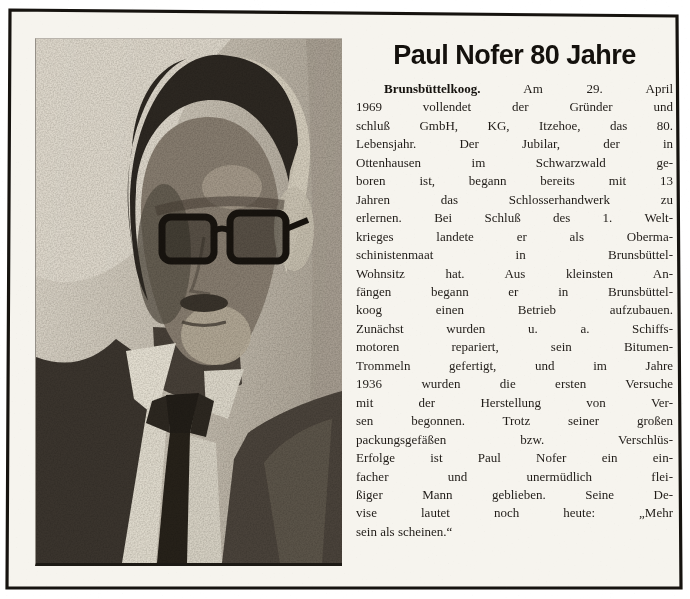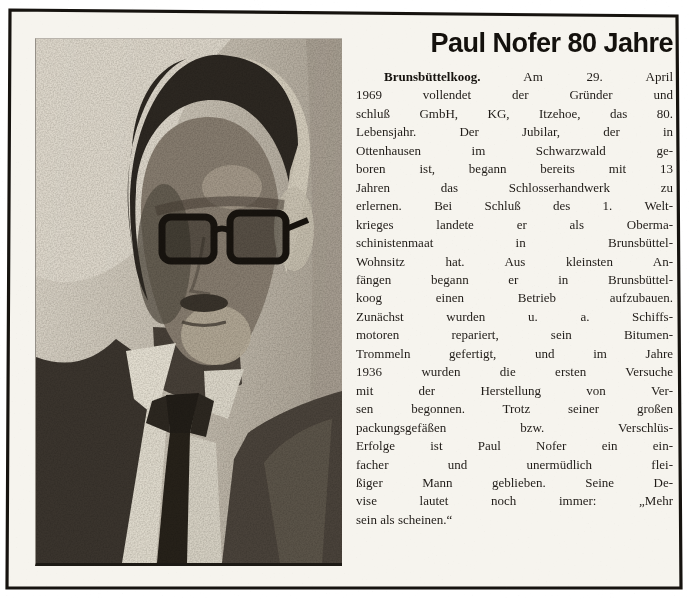--- a/index.html
+++ b/index.html
@@ -14,24 +14,24 @@
     position:absolute; left:35px; top:38px; width:306px; height:524px;
     border-bottom:3px solid #1d1a15;
     border-left:1px solid rgba(70,63,54,.55);
     border-top:1px solid rgba(110,103,92,.45);
     box-sizing:content-box;
   }
   .photo svg { display:block; width:306px; height:524px; }
 
   .article { position:absolute; left:356px; top:24px; width:317px; color:#1b1815; }
   .headline {
-    margin:4px 0 10px 0;
+    margin:16px 0 10px 0;
     font-family:"Liberation Sans", sans-serif;
     font-weight:bold; font-size:27px; line-height:30px;
-    letter-spacing:-0.5px; text-align:right; color:#14110d;
+    letter-spacing:-0.5px; text-align:center; color:#14110d;
   }
   .body-lines { font-size:13px; line-height:18.45px; color:#201c18; }
   .line { text-align:justify; text-align-last:justify; }
   .line.last { text-align-last:left; }
   .line.indent { text-indent:28px; }
   .line b { font-weight:bold; color:#16130f; }
 
   .noise-overlay {
     position:absolute; left:0; top:0; width:690px; height:599px;
     pointer-events:none;
@@ -133,21 +133,21 @@
         <div class="line">Zunächst wurden u. a. Schiffs-</div>
         <div class="line">motoren repariert, sein Bitumen-</div>
         <div class="line">Trommeln gefertigt, und im Jahre</div>
         <div class="line">1936 wurden die ersten Versuche</div>
         <div class="line">mit der Herstellung von Ver-</div>
         <div class="line">sen begonnen. Trotz seiner großen</div>
         <div class="line">packungsgefäßen bzw. Verschlüs-</div>
         <div class="line">Erfolge ist Paul Nofer ein ein-</div>
         <div class="line">facher und unermüdlich flei-</div>
         <div class="line">ßiger Mann geblieben. Seine De-</div>
-        <div class="line">vise lautet noch immer: „Mehr</div>
+        <div class="line">vise lautet noch heute: „Mehr</div>
         <div class="line last">sein als scheinen.“</div>
       </div>
   </div>
 
   <svg class="noise-overlay" viewBox="0 0 690 599">
     <defs>
       <filter id="paperNoise" x="0" y="0" width="100%" height="100%">
         <feTurbulence type="fractalNoise" baseFrequency="0.5" numOctaves="2" stitchTiles="stitch" result="pn"></feTurbulence>
         <feColorMatrix in="pn" type="matrix" values="0 0 0 0 0.25  0 0 0 0 0.23  0 0 0 0 0.20  0.45 0 0 0 -0.32"></feColorMatrix>
       </filter>

